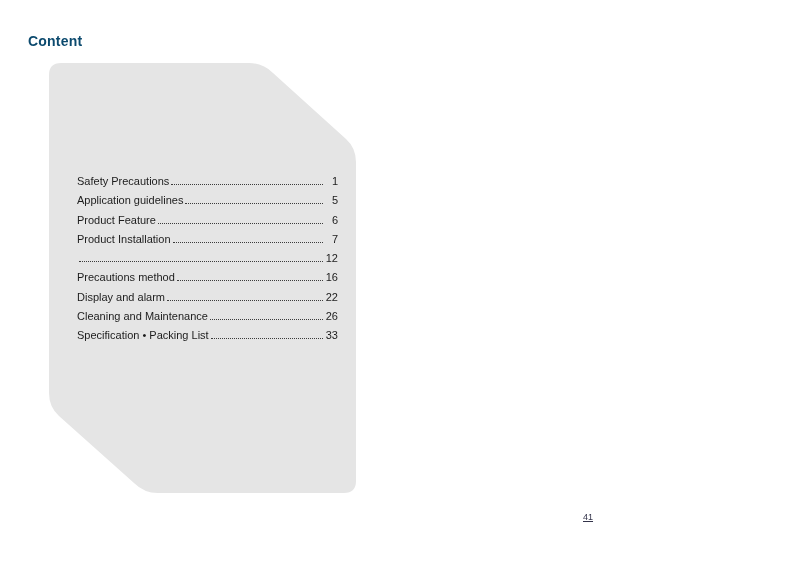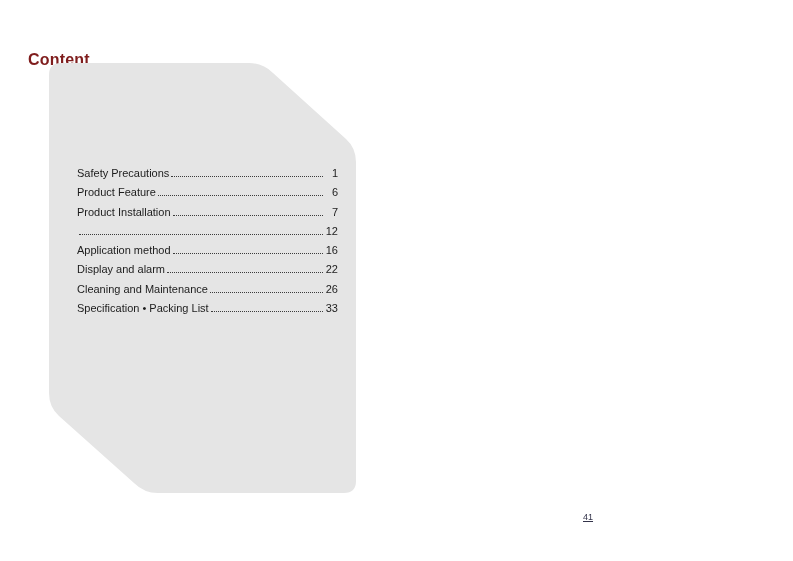--- a/index.html
+++ b/index.html
@@ -11,35 +11,34 @@
     height: 561px;
     position: relative;
     background: #ffffff;
     overflow: hidden;
     font-family: "Liberation Sans", sans-serif;
   }
   .page-title {
     position: absolute;
     left: 28px;
     top: 33px;
-    font-size: 16px;
+    font-size: 14px;
     font-weight: bold;
-    color: #7f1d1d;
+    color: #0c4a6e;
     letter-spacing: 0.2px;
-    margin-top: 18px;
   }
   .panel-svg {
     position: absolute;
     left: 49px;
     top: 63px;
   }
   .toc {
     position: absolute;
     left: 77px;
-    top: 164px;
+    top: 172px;
     width: 261px;
   }
   .toc-row {
     display: flex;
     align-items: baseline;
     height: 19.3px;
     line-height: 19.3px;
     font-size: 11px;
     color: #1c1c1c;
     white-space: nowrap;
@@ -76,35 +75,40 @@
   <path d="M 0 12 Q 0 0 12 0 L 200 0 Q 214 0 224 10 L 297 76 Q 307 85 307 99 L 307 418 Q 307 430 295 430 L 109 430 Q 95 430 85 420 L 10 353 Q 0 344 0 330 Z" fill="#e5e5e5"></path>
 </svg>
 
 <div class="toc">
   <div class="toc-row">
     <span class="toc-title">Safety Precautions</span>
     <span class="toc-dots"></span>
     <span class="toc-page">1</span>
   </div>
   <div class="toc-row">
+    <span class="toc-title">Application guidelines</span>
+    <span class="toc-dots"></span>
+    <span class="toc-page">5</span>
+  </div>
+  <div class="toc-row">
     <span class="toc-title">Product Feature</span>
     <span class="toc-dots"></span>
     <span class="toc-page">6</span>
   </div>
   <div class="toc-row">
     <span class="toc-title">Product Installation</span>
     <span class="toc-dots"></span>
     <span class="toc-page">7</span>
   </div>
   <div class="toc-row">
     <span class="toc-dots"></span>
     <span class="toc-page">12</span>
   </div>
   <div class="toc-row">
-    <span class="toc-title">Application method</span>
+    <span class="toc-title">Precautions method</span>
     <span class="toc-dots"></span>
     <span class="toc-page">16</span>
   </div>
   <div class="toc-row">
     <span class="toc-title">Display and alarm</span>
     <span class="toc-dots"></span>
     <span class="toc-page">22</span>
   </div>
   <div class="toc-row">
     <span class="toc-title">Cleaning and Maintenance</span>

